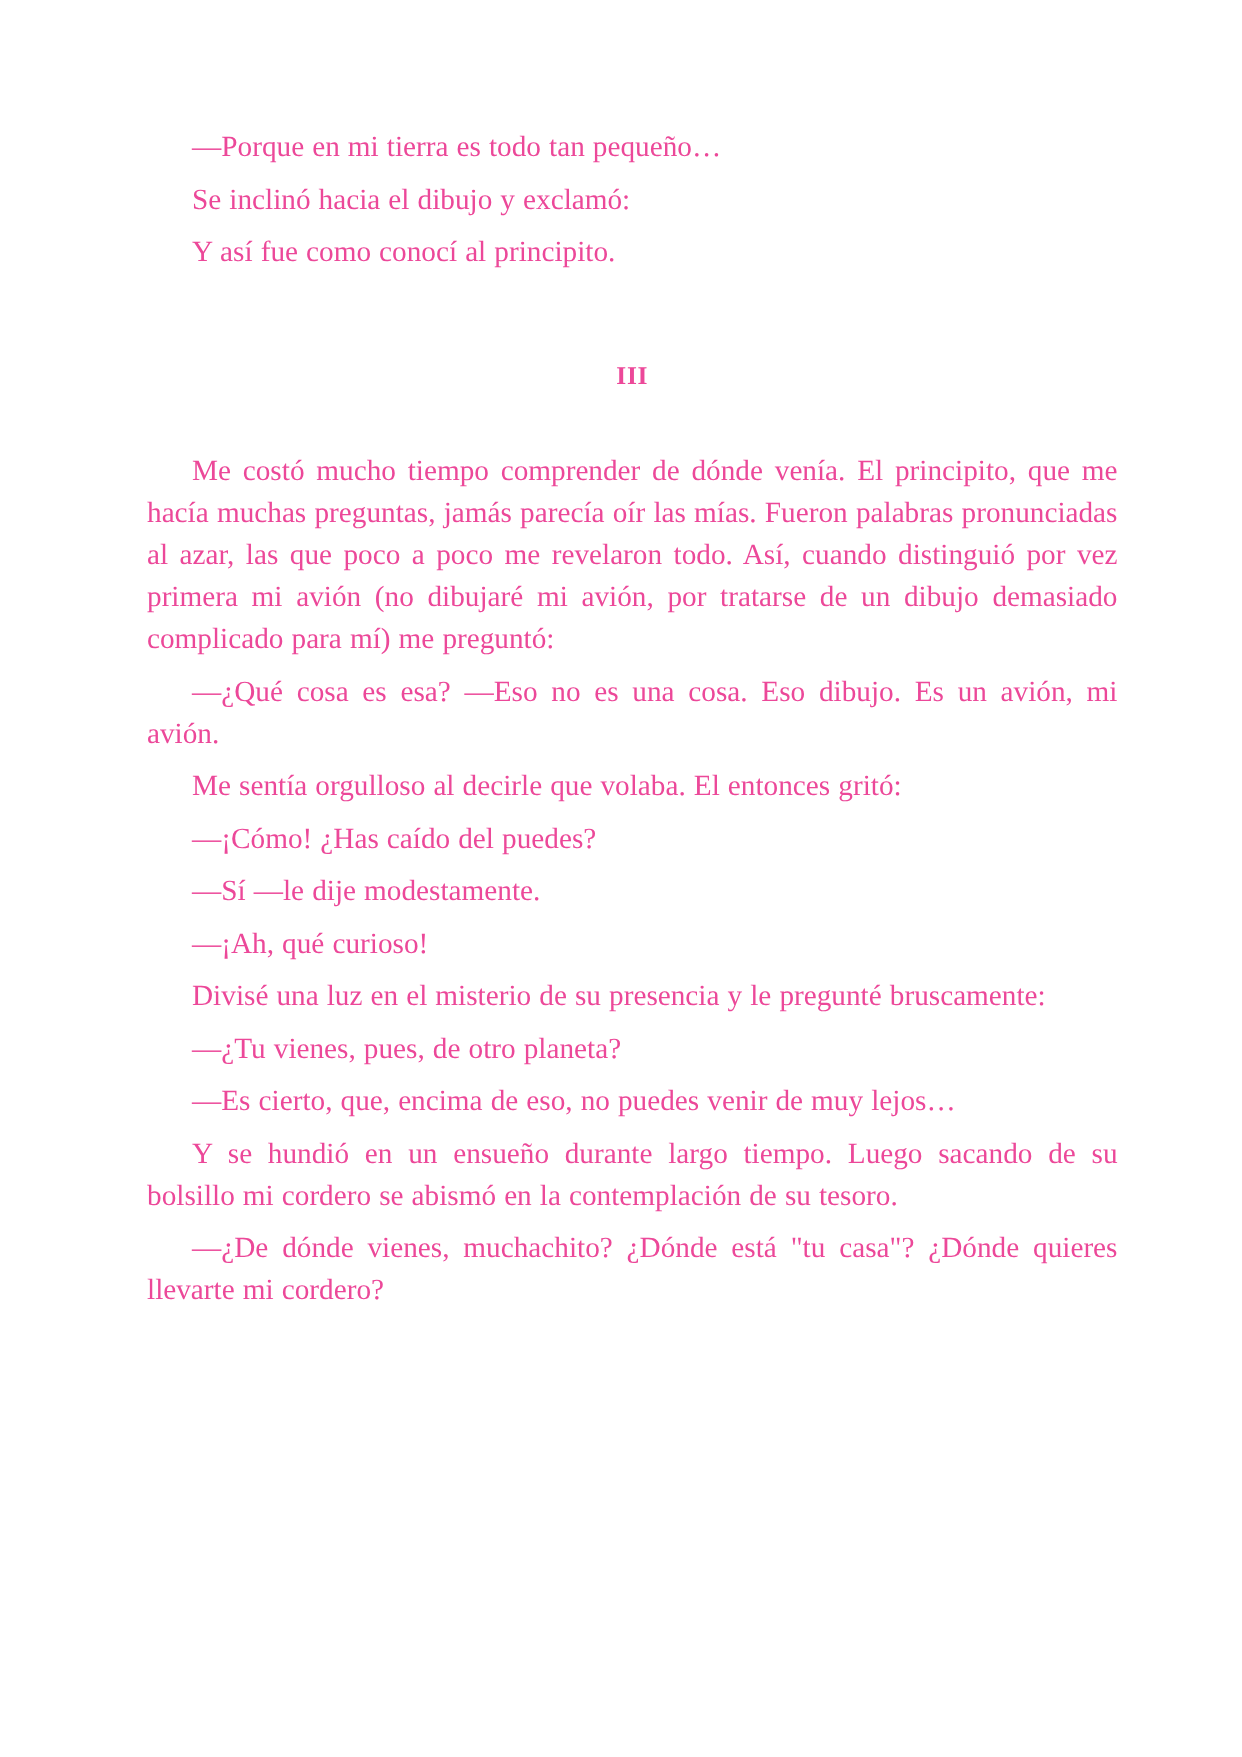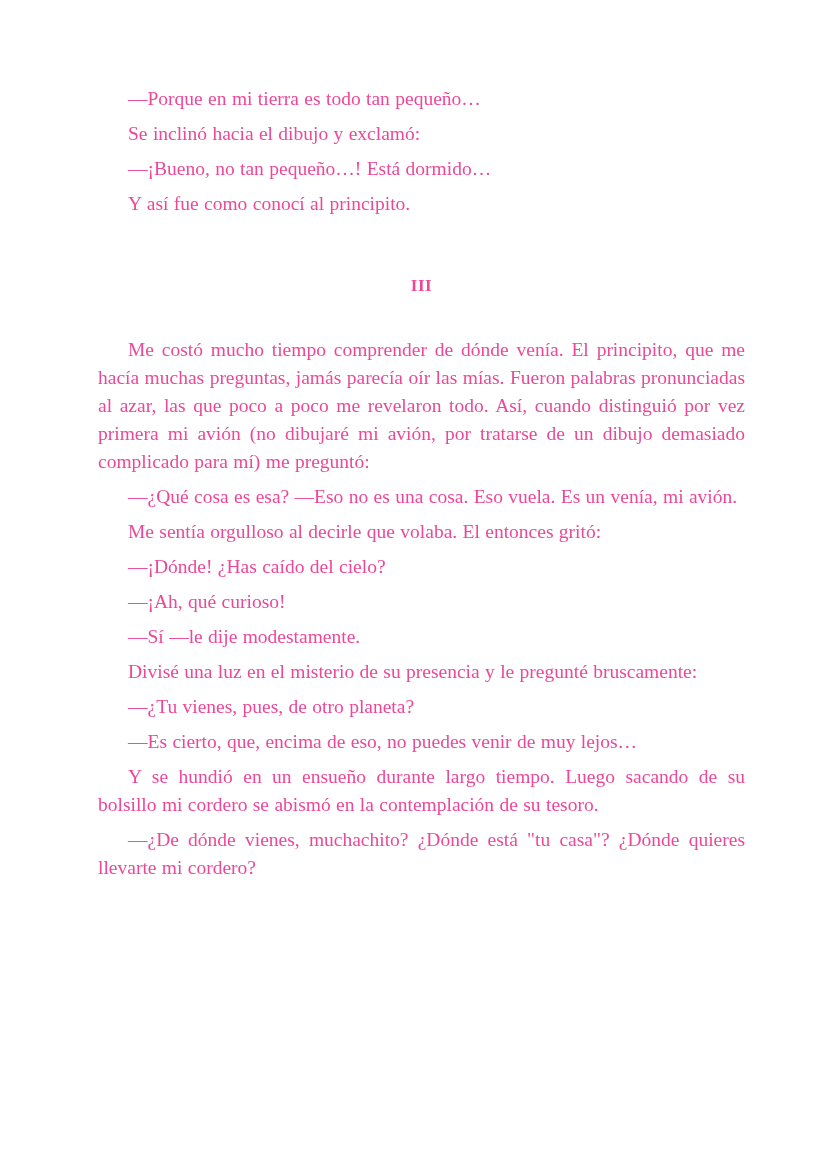--- a/index.html
+++ b/index.html
@@ -35,29 +35,28 @@
     line-height: 28px;
     letter-spacing: 0.5px;
   }
 </style>
 </head>
 <body>
 
 <div class="page">
   <p class="para">—Porque en mi tierra es todo tan pequeño…</p>
   <p class="para">Se inclinó hacia el dibujo y exclamó:</p>
-  <p class="para">—¡Bueno, no tan pequeño…! Está dormido…</p>
   <p class="para">Y así fue como conocí al principito.</p>
 
   <h2 class="chapter-heading">III</h2>
 
   <p class="para">Me costó mucho tiempo comprender de dónde venía. El principito, que me hacía muchas preguntas, jamás parecía oír las mías. Fueron palabras pronunciadas al azar, las que poco a poco me revelaron todo. Así, cuando distinguió por vez primera mi avión (no dibujaré mi avión, por tratarse de un dibujo demasiado complicado para mí) me preguntó:</p>
-  <p class="para">—¿Qué cosa es esa? —Eso no es una cosa. Eso vuela. Es un venía, mi avión.</p>
+  <p class="para">—¿Qué cosa es esa? —Eso no es una cosa. Eso dibujo. Es un avión, mi avión.</p>
   <p class="para">Me sentía orgulloso al decirle que volaba. El entonces gritó:</p>
-  <p class="para">—¡Dónde! ¿Has caído del cielo?</p>
+  <p class="para">—¡Cómo! ¿Has caído del puedes?</p>
+  <p class="para">—Sí —le dije modestamente.</p>
   <p class="para">—¡Ah, qué curioso!</p>
-  <p class="para">—Sí —le dije modestamente.</p>
   <p class="para">Divisé una luz en el misterio de su presencia y le pregunté bruscamente:</p>
   <p class="para">—¿Tu vienes, pues, de otro planeta?</p>
   <p class="para">—Es cierto, que, encima de eso, no puedes venir de muy lejos…</p>
   <p class="para">Y se hundió en un ensueño durante largo tiempo. Luego sacando de su bolsillo mi cordero se abismó en la contemplación de su tesoro.</p>
   <p class="para">—¿De dónde vienes, muchachito? ¿Dónde está "tu casa"? ¿Dónde quieres llevarte mi cordero?</p>
 </div>
 
 </body></html>

